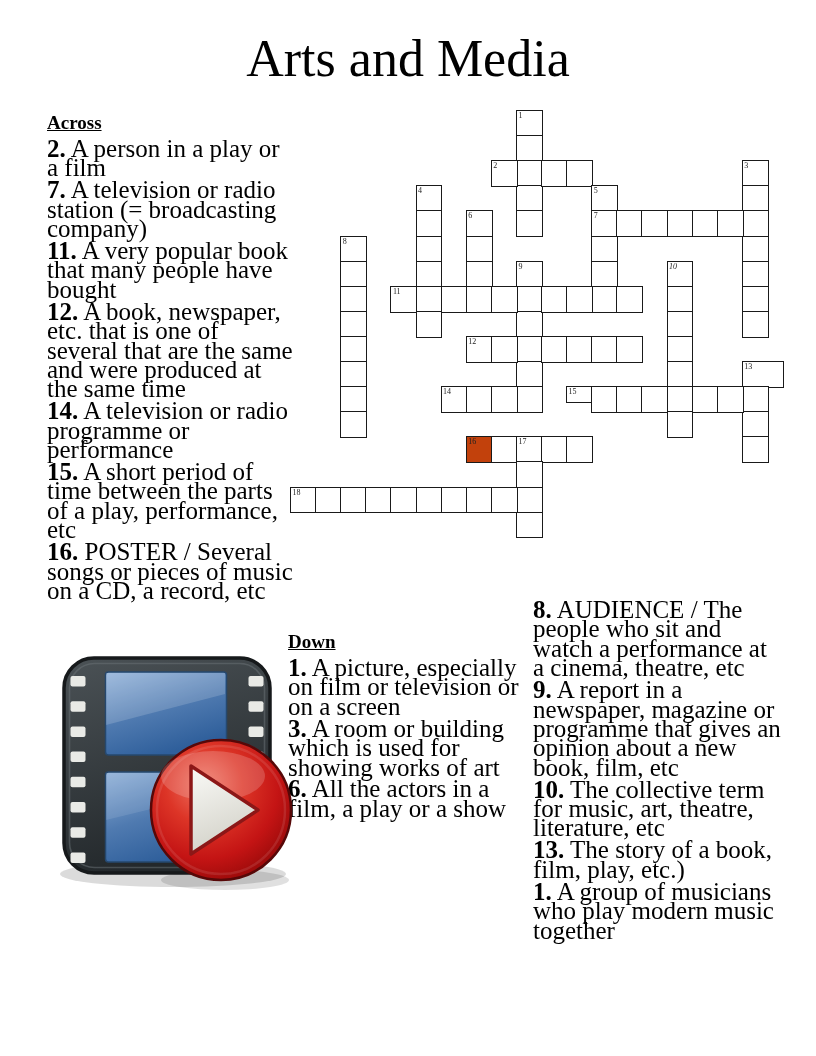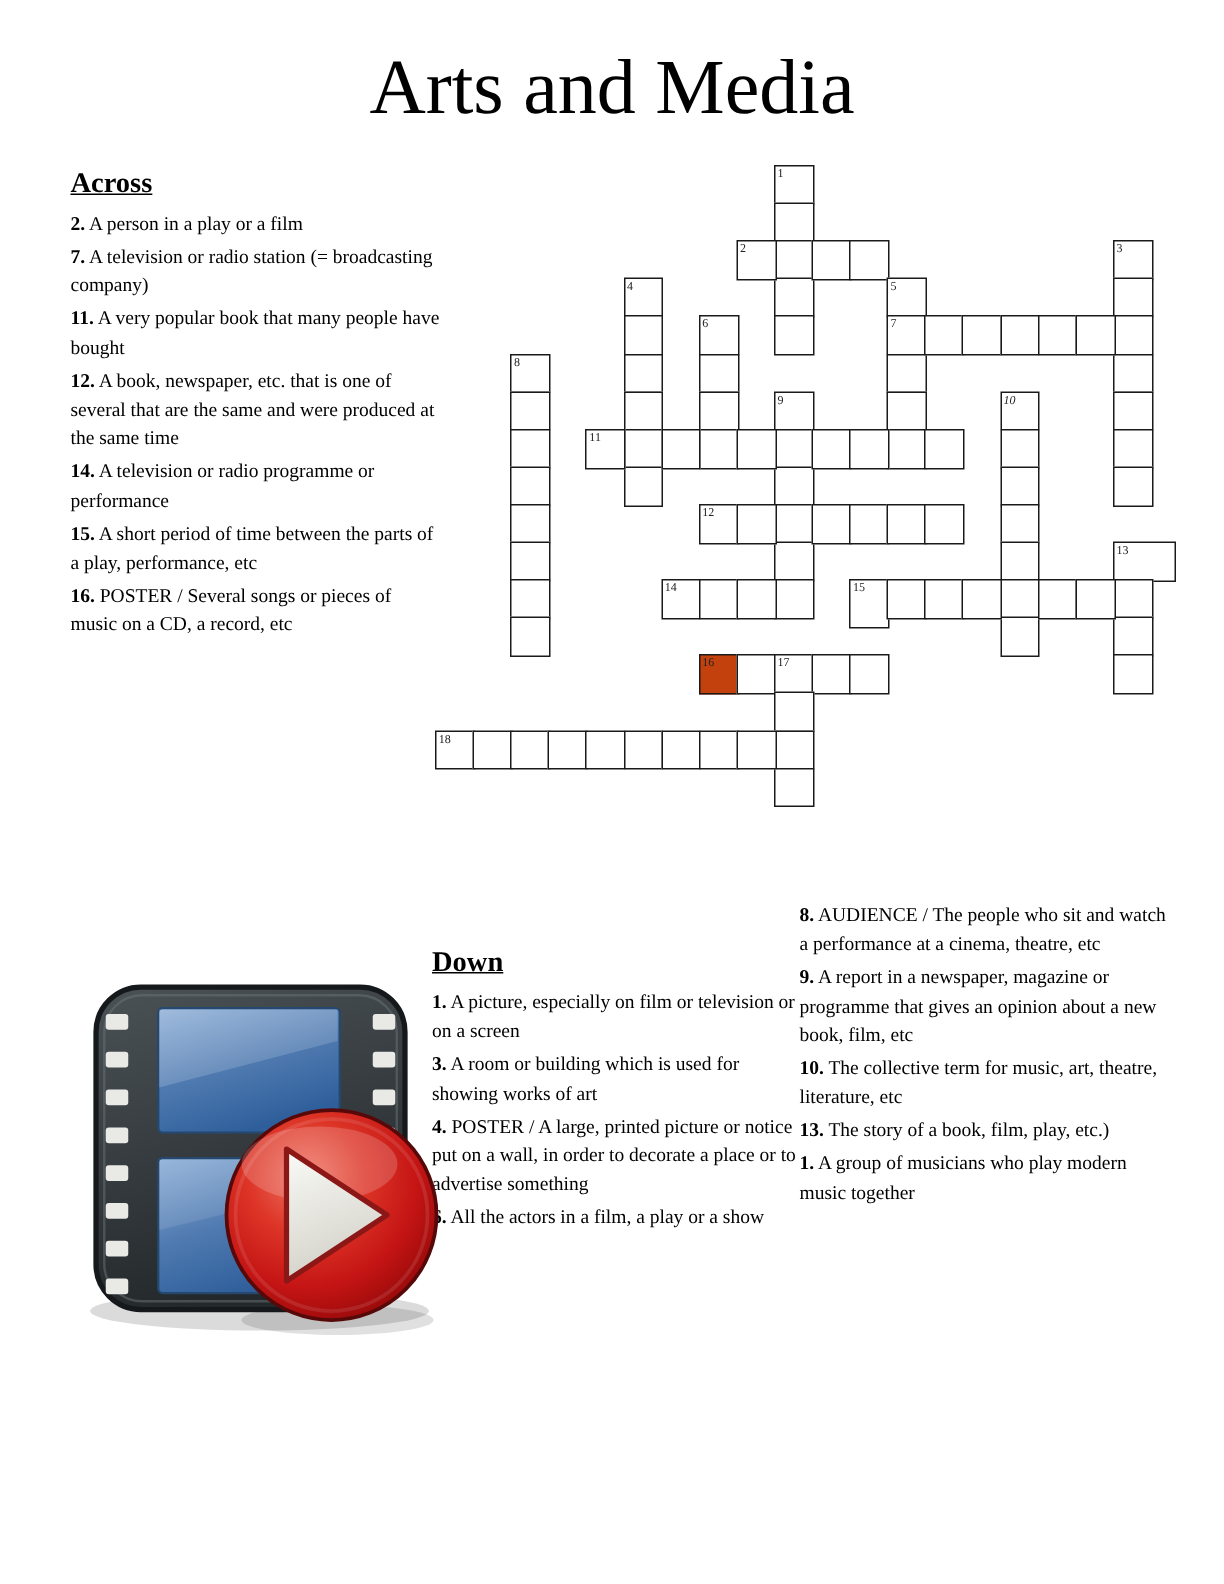--- a/index.html
+++ b/index.html
@@ -13,21 +13,21 @@
     text-align:center;font-size:52px;font-weight:400;line-height:58px;
   }
   .clue-col{position:absolute;}
   .col-across{left:47px;top:112px;width:248px;}
   .col-down-1{left:288px;top:600px;width:250px;margin-top:31px;}
   .col-down-2{left:533px;top:600px;width:250px;}
   .section-heading{
     margin:0 0 6px 0;font-size:19px;font-weight:bold;
     text-decoration:underline;line-height:21px;
   }
-  .clue{font-size:13px;line-height:19.4px;margin:0 0 2.5px 0;}
+  .clue{font-size:25px;line-height:19.4px;margin:0 0 2.5px 0;}
   .clue b{font-weight:bold;}
   
   .grid{position:absolute;left:0;top:0;}
   .cell{
     position:absolute;box-sizing:border-box;border-style:solid;
   }
   .cellnum{
     position:absolute;top:0;left:1.5px;font-size:8px;line-height:9px;
     color:#222;font-family:"Liberation Serif",serif;
   }
@@ -146,21 +146,21 @@
       <span class="cellnum">13</span>
     </div>
     <div class="cell" style="left: 741.8px; top: 386.1px; width: 26.9px; height: 26.9px; border-width: 1.8px; border-color: rgb(26, 26, 26); background: rgb(255, 255, 255);"></div>
     <div class="cell" style="left: 741.8px; top: 411.2px; width: 26.9px; height: 26.9px; border-width: 1.8px; border-color: rgb(26, 26, 26); background: rgb(255, 255, 255);"></div>
     <div class="cell" style="left: 741.8px; top: 436.3px; width: 26.9px; height: 26.9px; border-width: 1.8px; border-color: rgb(26, 26, 26); background: rgb(255, 255, 255);"></div>
     <div class="cell" style="left: 440.6px; top: 386.1px; width: 26.9px; height: 26.9px; border-width: 1.8px; border-color: rgb(26, 26, 26); background: rgb(255, 255, 255);">
       <span class="cellnum">14</span>
     </div>
     <div class="cell" style="left: 465.7px; top: 386.1px; width: 26.9px; height: 26.9px; border-width: 1.8px; border-color: rgb(26, 26, 26); background: rgb(255, 255, 255);"></div>
     <div class="cell" style="left: 490.8px; top: 386.1px; width: 26.9px; height: 26.9px; border-width: 1.8px; border-color: rgb(26, 26, 26); background: rgb(255, 255, 255);"></div>
-    <div class="cell" style="left: 566.1px; top: 386.1px; width: 26.9px; height: 33px; border-width: 1.8px; border-color: rgb(26, 26, 26); background: rgb(255, 255, 255);">
+    <div class="cell" style="left: 566.1px; top: 386.1px; width: 26.9px; height: 17px; border-width: 1.8px; border-color: rgb(26, 26, 26); background: rgb(255, 255, 255);">
       <span class="cellnum">15</span>
     </div>
     <div class="cell" style="left: 591.2px; top: 386.1px; width: 26.9px; height: 26.9px; border-width: 1.8px; border-color: rgb(26, 26, 26); background: rgb(255, 255, 255);"></div>
     <div class="cell" style="left: 616.3px; top: 386.1px; width: 26.9px; height: 26.9px; border-width: 1.8px; border-color: rgb(26, 26, 26); background: rgb(255, 255, 255);"></div>
     <div class="cell" style="left: 641.4px; top: 386.1px; width: 26.9px; height: 26.9px; border-width: 1.8px; border-color: rgb(26, 26, 26); background: rgb(255, 255, 255);"></div>
     <div class="cell" style="left: 691.6px; top: 386.1px; width: 26.9px; height: 26.9px; border-width: 1.8px; border-color: rgb(26, 26, 26); background: rgb(255, 255, 255);"></div>
     <div class="cell" style="left: 716.7px; top: 386.1px; width: 26.9px; height: 26.9px; border-width: 1.8px; border-color: rgb(26, 26, 26); background: rgb(255, 255, 255);"></div>
     <div class="cell" style="left: 465.7px; top: 436.3px; width: 26.9px; height: 26.9px; border-width: 1.8px; border-color: rgb(26, 26, 26); background: #c2410c;">
       <span class="cellnum">16</span>
     </div>
@@ -183,21 +183,20 @@
     <div class="cell" style="left: 415.5px; top: 486.5px; width: 26.9px; height: 26.9px; border-width: 1.8px; border-color: rgb(26, 26, 26); background: rgb(255, 255, 255);"></div>
     <div class="cell" style="left: 440.6px; top: 486.5px; width: 26.9px; height: 26.9px; border-width: 1.8px; border-color: rgb(26, 26, 26); background: rgb(255, 255, 255);"></div>
     <div class="cell" style="left: 465.7px; top: 486.5px; width: 26.9px; height: 26.9px; border-width: 1.8px; border-color: rgb(26, 26, 26); background: rgb(255, 255, 255);"></div>
     <div class="cell" style="left: 490.8px; top: 486.5px; width: 26.9px; height: 26.9px; border-width: 1.8px; border-color: rgb(26, 26, 26); background: rgb(255, 255, 255);"></div>
   </div>
 
 <section class="clue-col col-down-1">
   <h2 class="section-heading">Down</h2>
   <div class="clue"><b>1.</b> <span>A picture, especially on film or television or on a screen</span></div>
   <div class="clue"><b>3.</b> <span>A room or building which is used for showing works of art</span></div>
-  <div class="clue"><b>4.</b> <span>POSTER / A large, printed picture or notice put on a wall, in order to decorate a place or to advertise something</span></div>
   <div class="clue"><b>6.</b> <span>All the actors in a film, a play or a show</span></div>
 </section>
 
 <section class="clue-col col-down-2">
   <div class="clue"><b>8.</b> <span>AUDIENCE / The people who sit and watch a performance at a cinema, theatre, etc</span></div>
   <div class="clue"><b>9.</b> <span>A report in a newspaper, magazine or programme that gives an opinion about a new book, film, etc</span></div>
   <div class="clue"><b>10.</b> <span>The collective term for music, art, theatre, literature, etc</span></div>
   <div class="clue"><b>13.</b> <span>The story of a book, film, play, etc.)</span></div>
   <div class="clue"><b>1.</b> <span>A group of musicians who play modern music together</span></div>
 </section>

